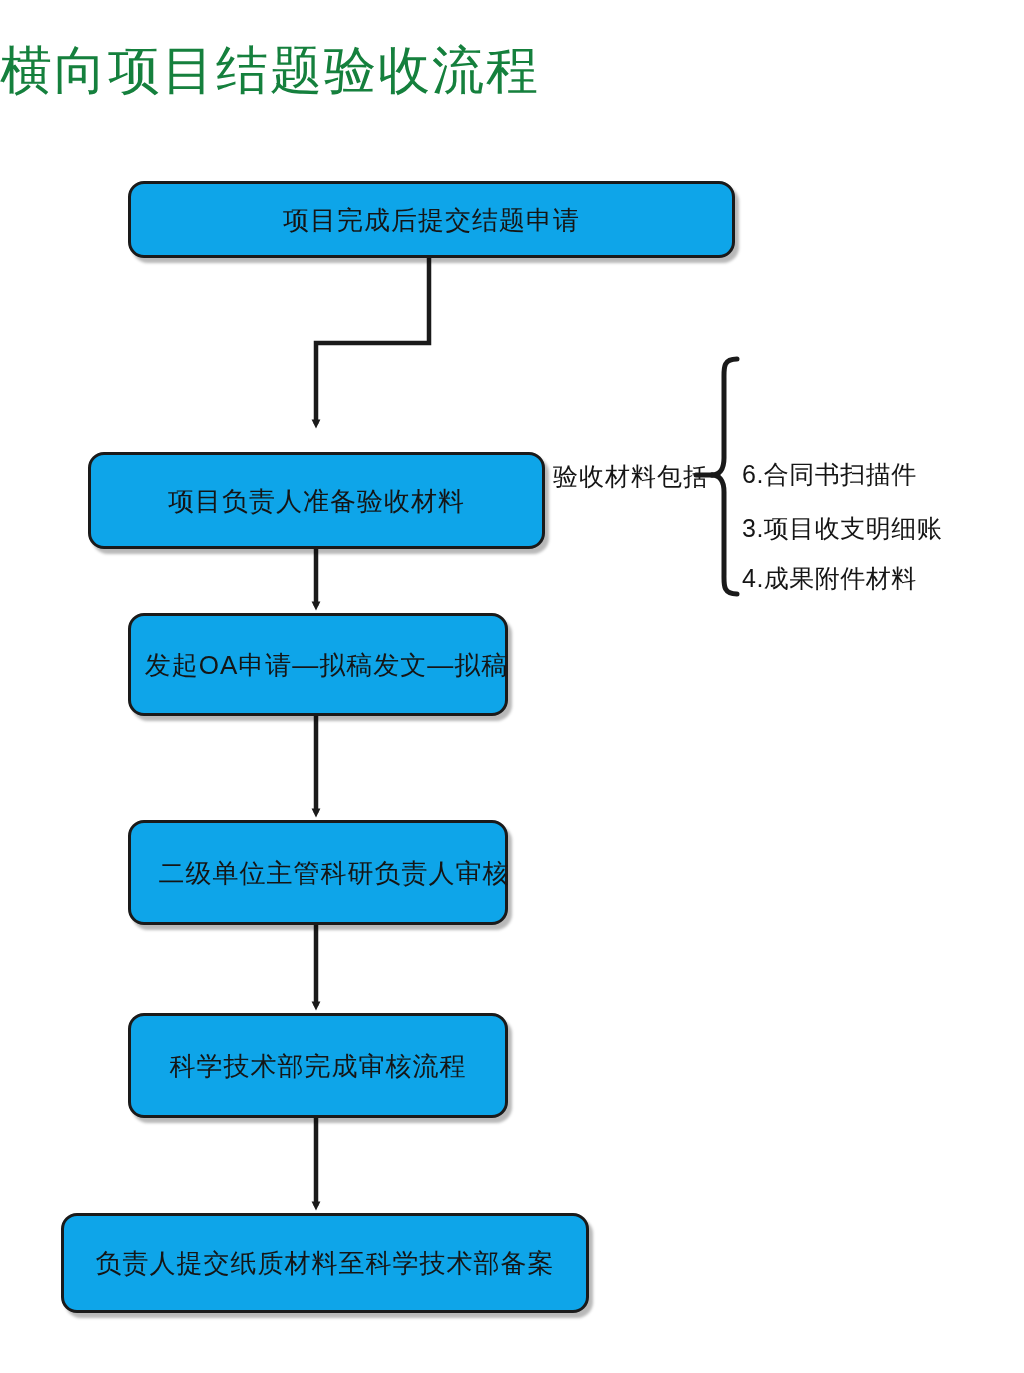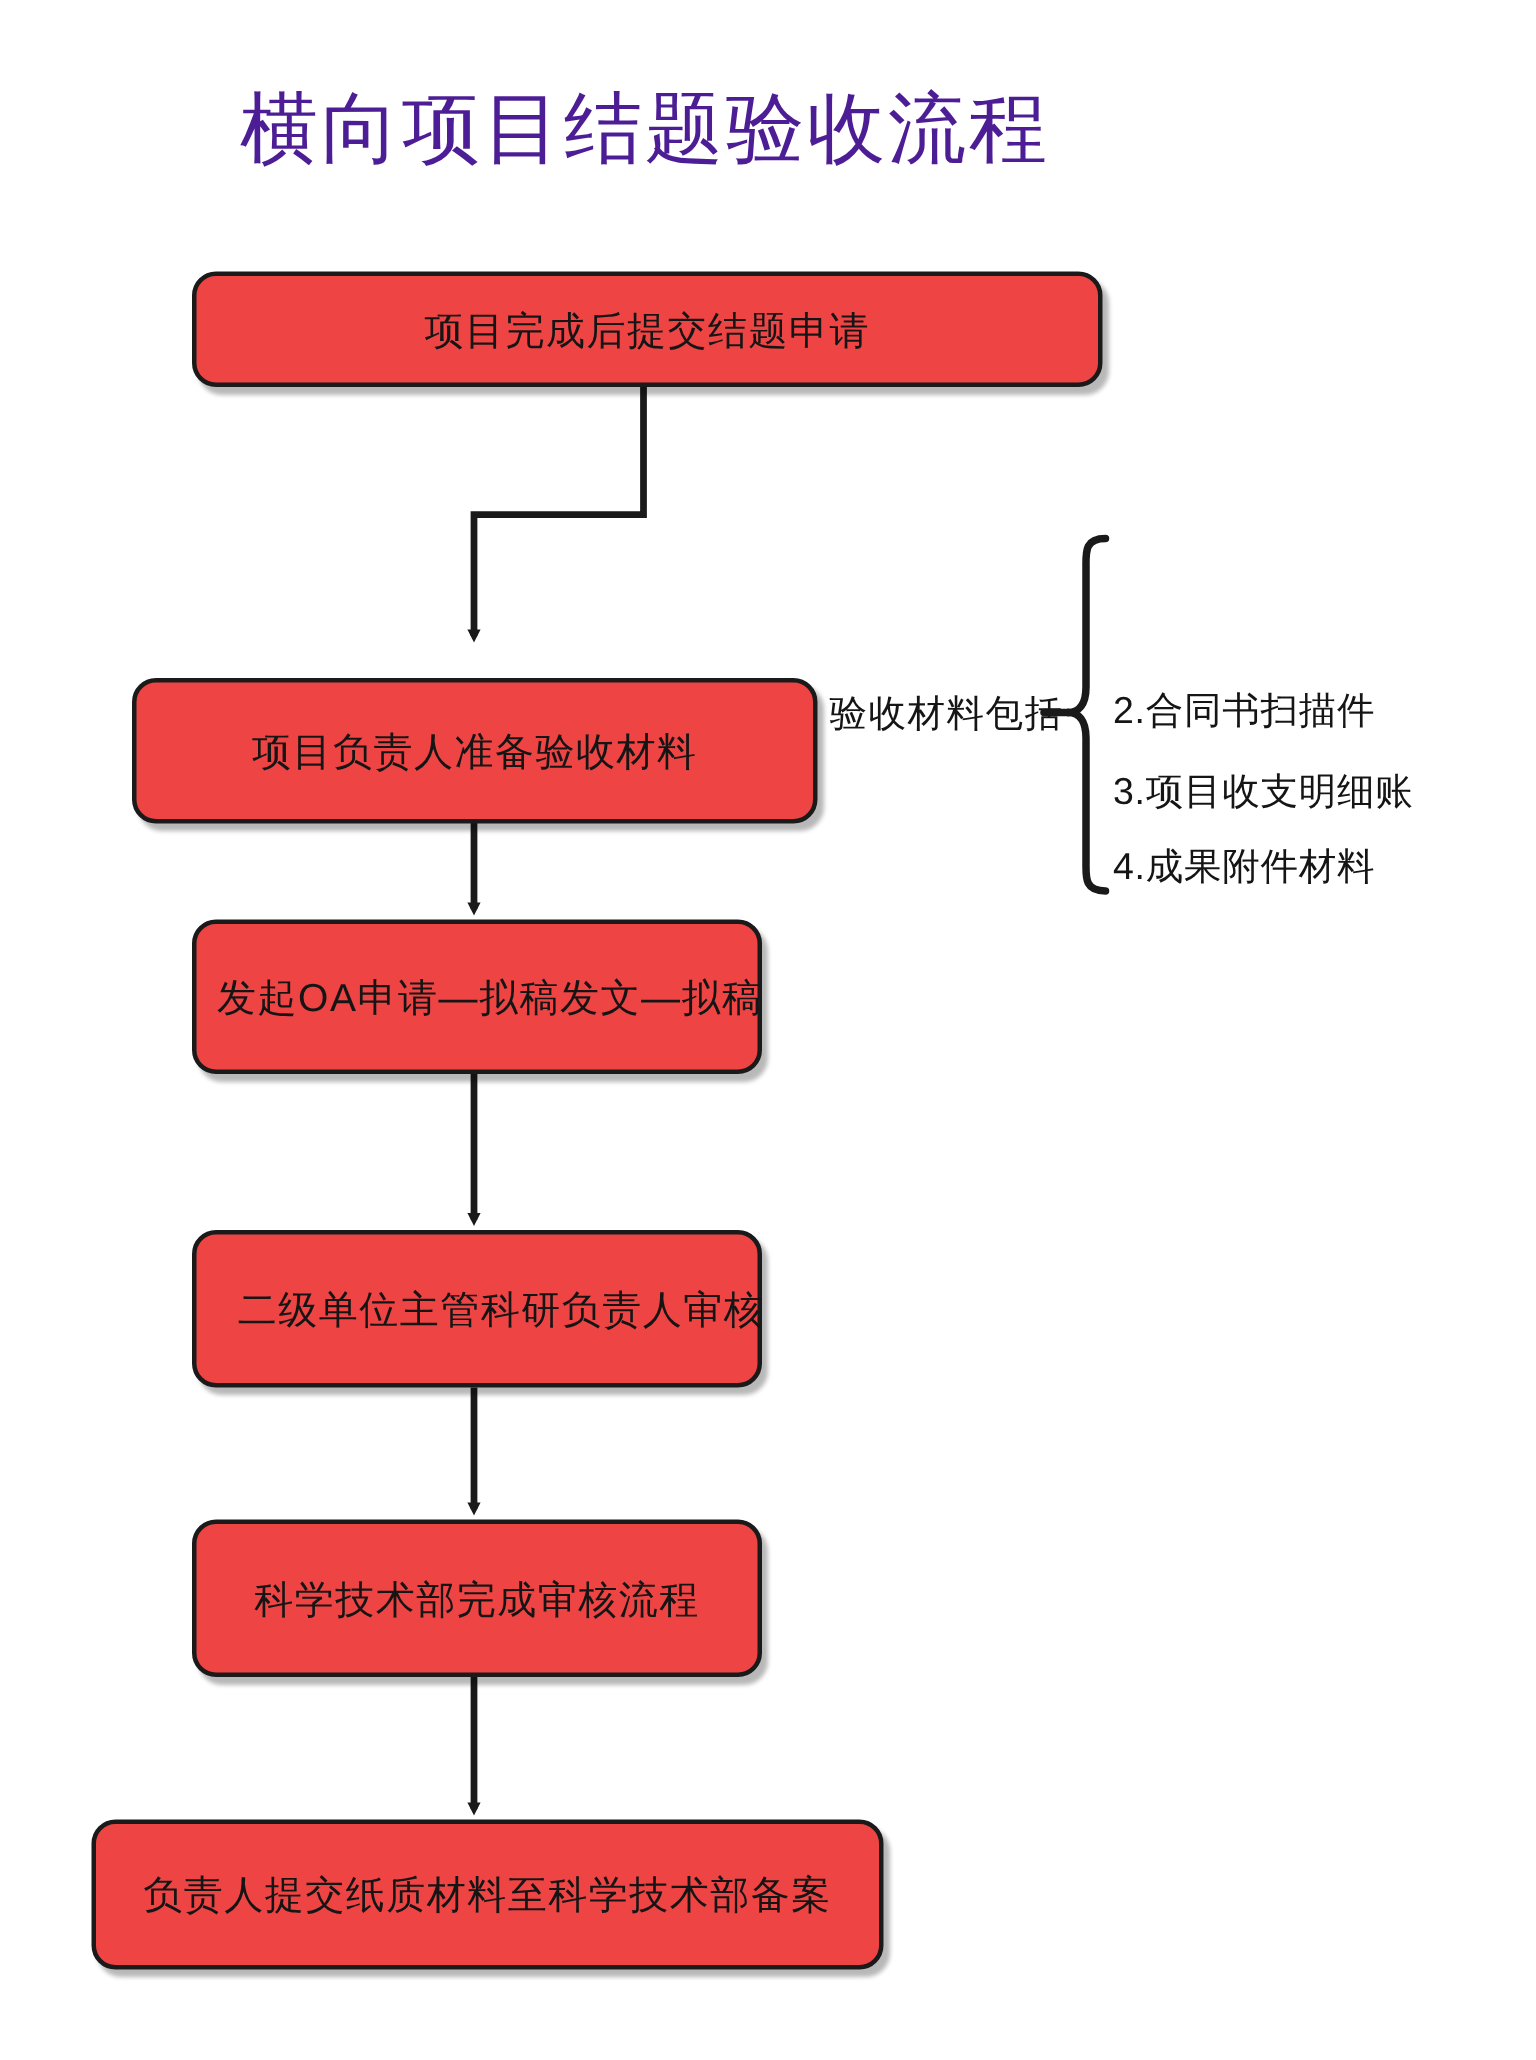--- a/index.html
+++ b/index.html
@@ -20,36 +20,35 @@
     position: absolute;
     left: 0; top: 0;
     width: 1024px;
     height: 1373px;
   }
 
   
   .chart-title {
     position: absolute;
     left: 0;
-    top: 54px;
+    top: 38px;
     width: 860px;
-    text-align: center;
     font-size: 52px;
     line-height: 64px;
     letter-spacing: 2px;
     font-weight: 400;
-    color: #4c1d95;
+    color: #15803d;
     white-space: nowrap;
   }
 
   
   .node {
     position: absolute;
     box-sizing: border-box;
-    background: #ef4444;
+    background: #0ea5e9;
     border: 3px solid #1a1a1a;
     border-radius: 16px;
     box-shadow: 4px 5px 3px rgba(0,0,0,0.28);
     display: flex;
     align-items: center;
     justify-content: center;
   }
   .node-label {
     font-size: 26px;
     line-height: 34px;
@@ -174,17 +173,17 @@
     <g fill="none" stroke="#1a1a1a" stroke-width="5" stroke-linecap="round" stroke-linejoin="round">
 
       <path d="M696,475 L712,475"></path>
 
       <path d="M737,359 C723,359 724,368 724,378 L724,458 C724,470 719,475 712,475"></path>
 
       <path d="M712,475 C719,475 724,480 724,492 L724,575 C724,585 723,594 737,594"></path>
     </g>
   </svg>
 
-  <div class="side-item" id="side-item-2">2.合同书扫描件</div>
+  <div class="side-item" id="side-item-2">6.合同书扫描件</div>
   <div class="side-item" id="side-item-3">3.项目收支明细账</div>
   <div class="side-item" id="side-item-4">4.成果附件材料</div>
 
 </div>
 
 </body></html>

